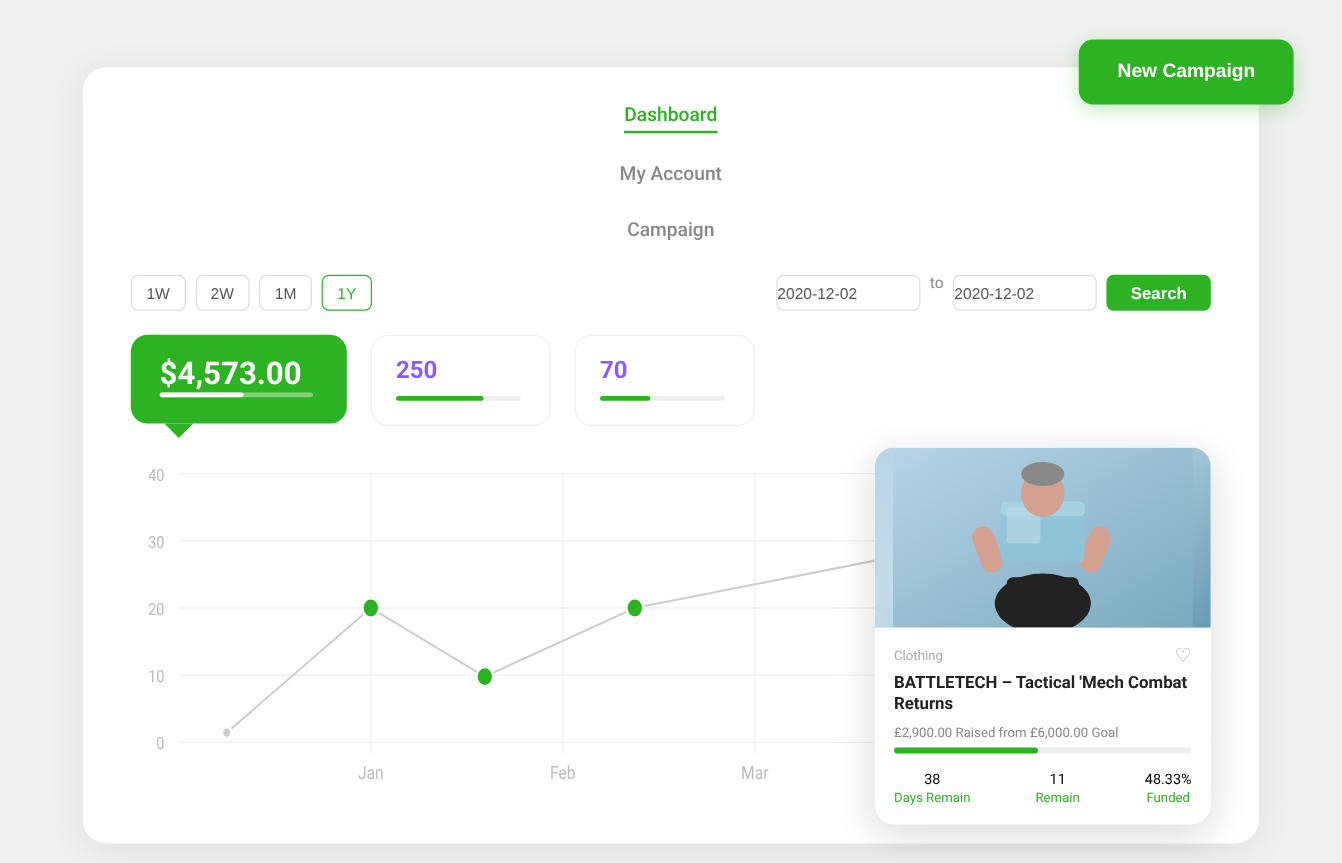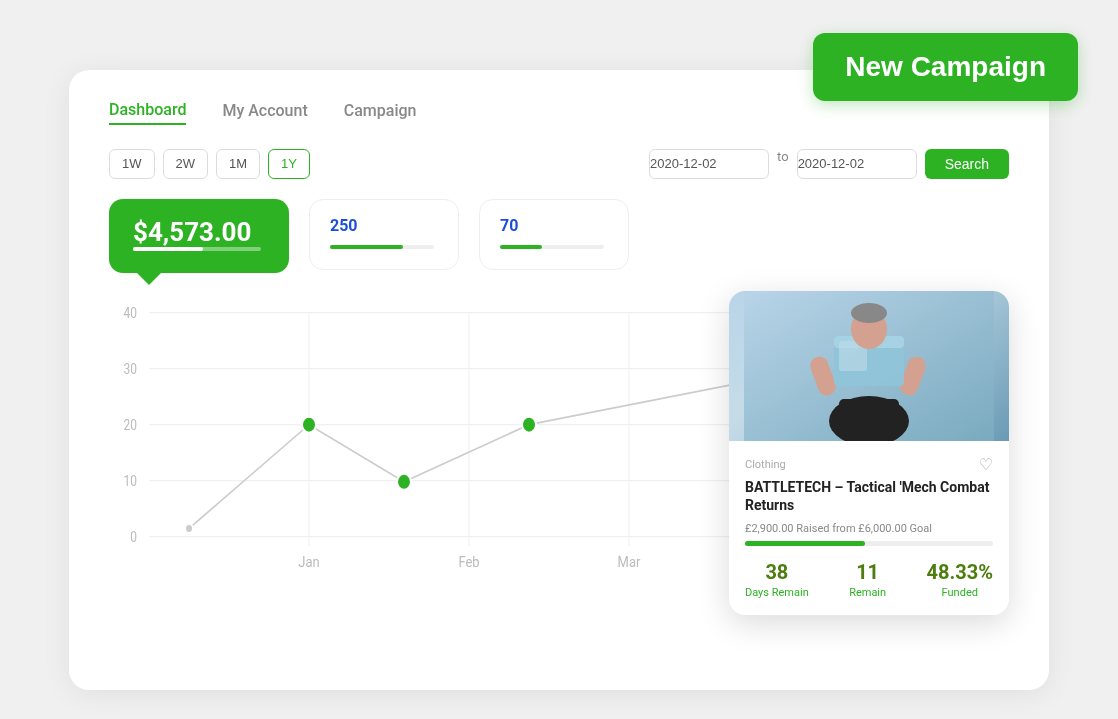--- a/index.html
+++ b/index.html
@@ -33,32 +33,33 @@
     
     .new-campaign-btn {
       position: absolute;
       top: 13px;
       right: 20px;
       background: #2db224;
       color: #fff;
       border: none;
       border-radius: 12px;
       padding: 18px 32px;
-      font-size: 28px;
+      font-size: 16px;
       font-weight: 700;
       cursor: pointer;
       z-index: 10;
       box-shadow: 0 4px 15px rgba(45,178,36,0.3);
     }
     
     .nav {
       display: flex;
       align-items: center;
-      gap: 36px;
+      gap: 24px;
       margin-bottom: 24px;
+      flex-direction: column;
     }
     .nav-item {
       font-size: 16px;
       font-weight: 500;
       color: #888;
       cursor: pointer;
       padding-bottom: 4px;
     }
     .nav-item.active {
       color: #2db224;
@@ -96,21 +97,21 @@
       font-size: 13px;
       color: #888;
     }
     .search-btn {
       background: #2db224;
       color: #fff;
       border: none;
       border-radius: 6px;
       padding: 7px 20px;
       font-size: 14px;
-      font-weight: 400;
+      font-weight: 700;
       cursor: pointer;
     }
     
     .stats-row {
       display: flex;
       align-items: flex-start;
       gap: 20px;
       margin-bottom: 20px;
       position: relative;
     }
@@ -154,23 +155,23 @@
       border-radius: 2px;
     }
     .stat-card-white {
       background: #fff;
       border: 1.5px solid #eee;
       border-radius: 14px;
       padding: 16px 24px 20px 20px;
       min-width: 150px;
     }
     .stat-card-white .stat-number {
-      font-size: 16px;
+      font-size: 20px;
       font-weight: 700;
-      color: #1d4ed8;
+      color: #8b5cf6;
       margin-bottom: 10px;
     }
     .stat-bar {
       width: 100%;
       height: 4px;
       background: #eee;
       border-radius: 2px;
       position: relative;
     }
     .stat-bar-fill {
@@ -252,23 +253,23 @@
       background: #2db224;
       border-radius: 3px;
     }
     .campaign-stats {
       display: flex;
       justify-content: space-between;
       text-align: center;
     }
     .campaign-stat-item {}
     .campaign-stat-value {
-      font-size: 20px;
-      font-weight: 700;
-      color: #4d7c0f;
+      font-size: 12px;
+      font-weight: 400;
+      color: #000000;
     }
     .campaign-stat-label {
       font-size: 11px;
       color: #2db224;
       margin-top: 2px;
     }
   </style>
 </head>
 <body>
 

